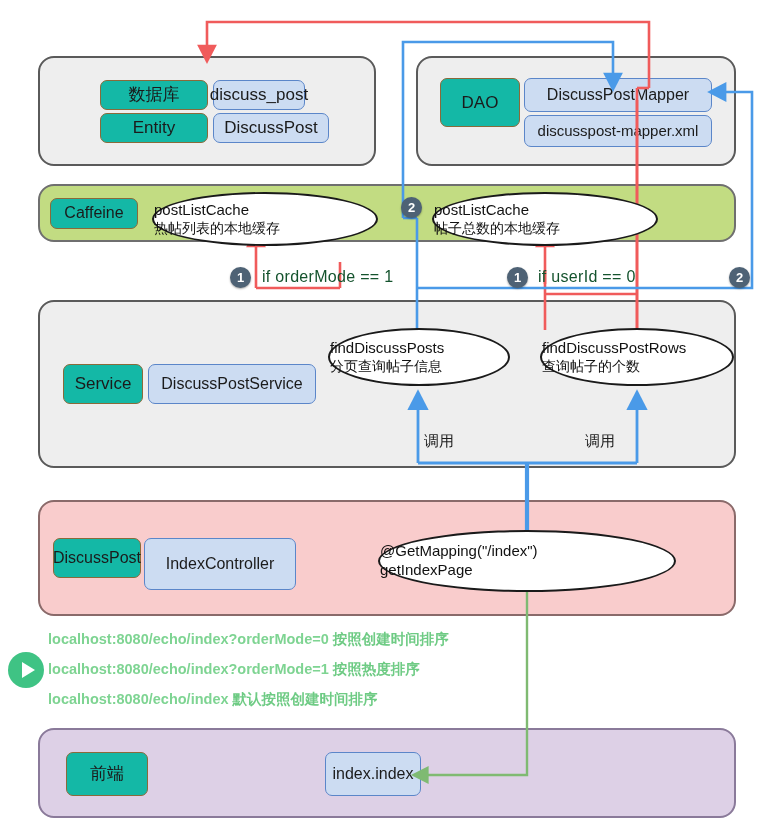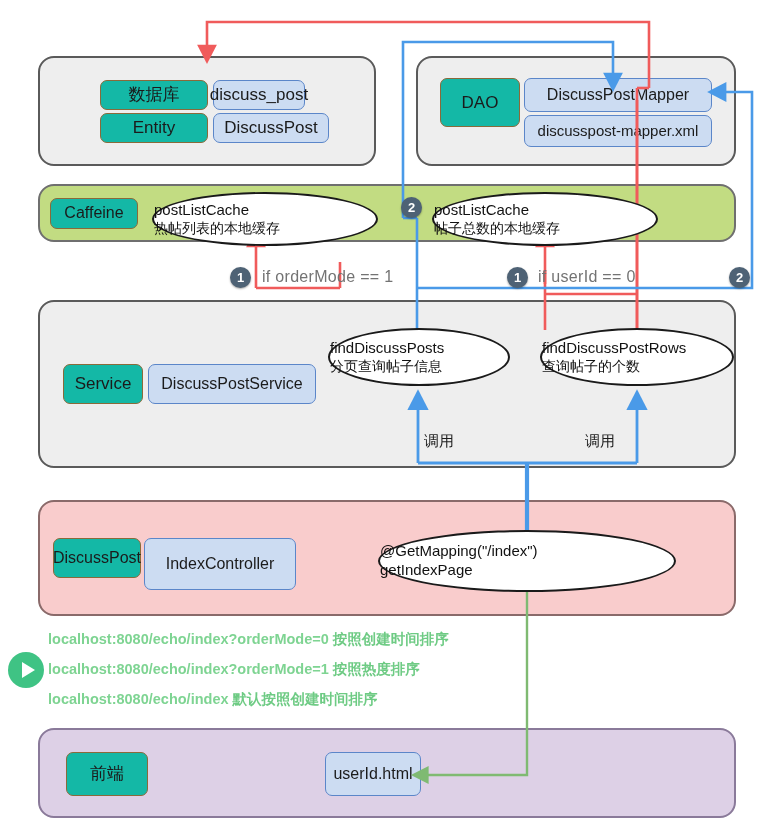--- a/index.html
+++ b/index.html
@@ -29,21 +29,21 @@
   .ell{
     position:absolute;box-sizing:border-box;background:#fff;
     border:2.2px solid #1a1a1a;border-radius:50%;
     display:flex;flex-direction:column;align-items:flex-start;justify-content:center;
     text-align:center;line-height:1.25;color:#111;font-size:15px;z-index:6;
   }
   .ell .l2{font-size:14px;}
 
   
   .cond{
-    position:absolute;font-size:16px;color:#737373;white-space:nowrap;
+    position:absolute;font-size:16px;color:#14532d;white-space:nowrap;
     letter-spacing:.3px;z-index:7;
   }
   .badge{
     position:absolute;width:21px;height:21px;border-radius:50%;
     background:#4e6275;color:#fff;font-size:13px;font-weight:bold;
     display:flex;align-items:center;justify-content:center;
     box-shadow:0 1px 2px rgba(0,0,0,.35);z-index:8;
   }
   .calllabel{position:absolute;font-size:15px;color:#1b1b1b;z-index:7;}
 
@@ -189,15 +189,15 @@
       <span class="desc">按照热度排序</span>
     </p>
     <p class="urlrow">
       <span>localhost:8080/echo/index</span>
       <span class="desc">默认按照创建时间排序</span>
     </p>
   </div>
 
   <div class="panel purple" style="left:38px;top:728px;width:698px;height:90px;"></div>
   <div class="chip orange" style="left:66px;top:752px;width:82px;height:44px;">前端</div>
-  <div class="chip blue" style="left:325px;top:752px;width:96px;height:44px;font-size:16px;">userId.html</div>
+  <div class="chip blue" style="left:325px;top:752px;width:96px;height:44px;font-size:16px;">index.index</div>
 
 </div>
 
 </body></html>

